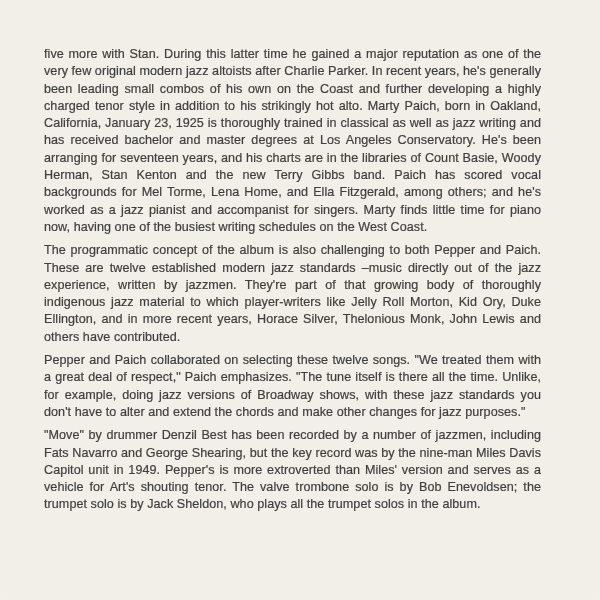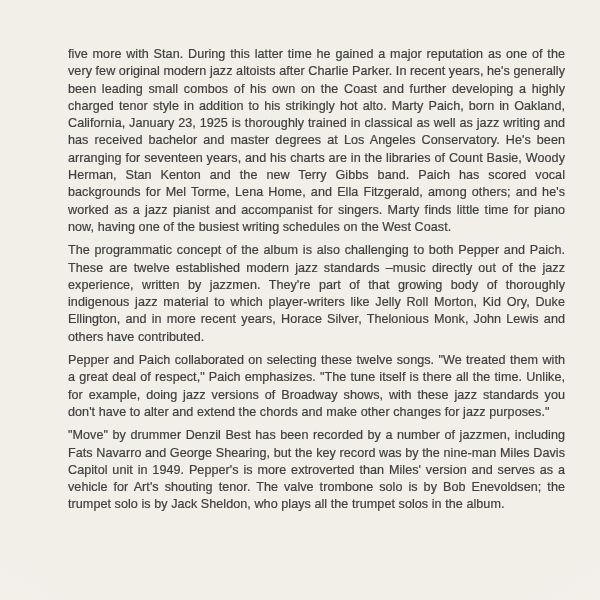--- a/index.html
+++ b/index.html
@@ -15,21 +15,21 @@
   .scan-page {
     position: relative;
     width: 600px;
     height: 600px;
     overflow: hidden;
     background: #f1efe8;
     background-image: radial-gradient(130% 110% at 50% 45%, #f1efe8 55%, #f4f2ec 92%, #f5f4ef 100%);
   }
   .text-block {
     position: absolute;
-    left: 68px;
+    left: 44px;
     top: 46px;
     width: 497px;
     color: #3f3f3f;
     font-size: 12.6px;
     line-height: 17.3px;
     text-align: justify;
     -webkit-text-stroke: 0.2px #3f3f3f;
     letter-spacing: 0.05px;
   }
   .text-block p {

